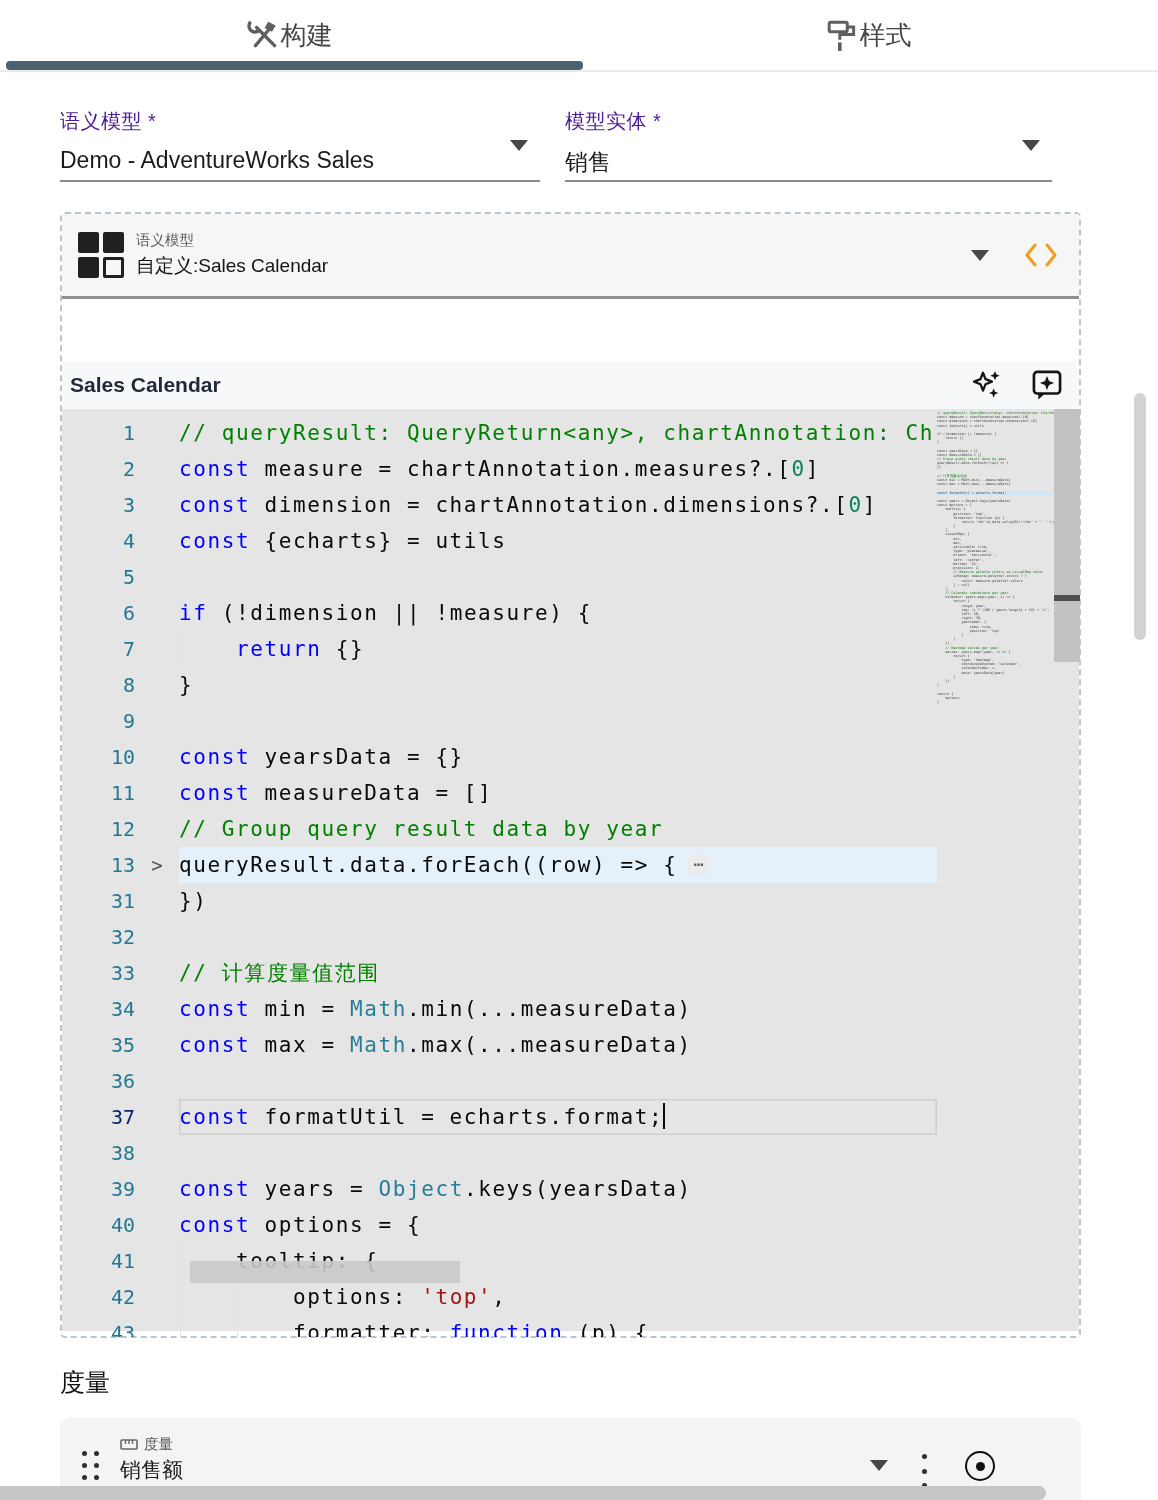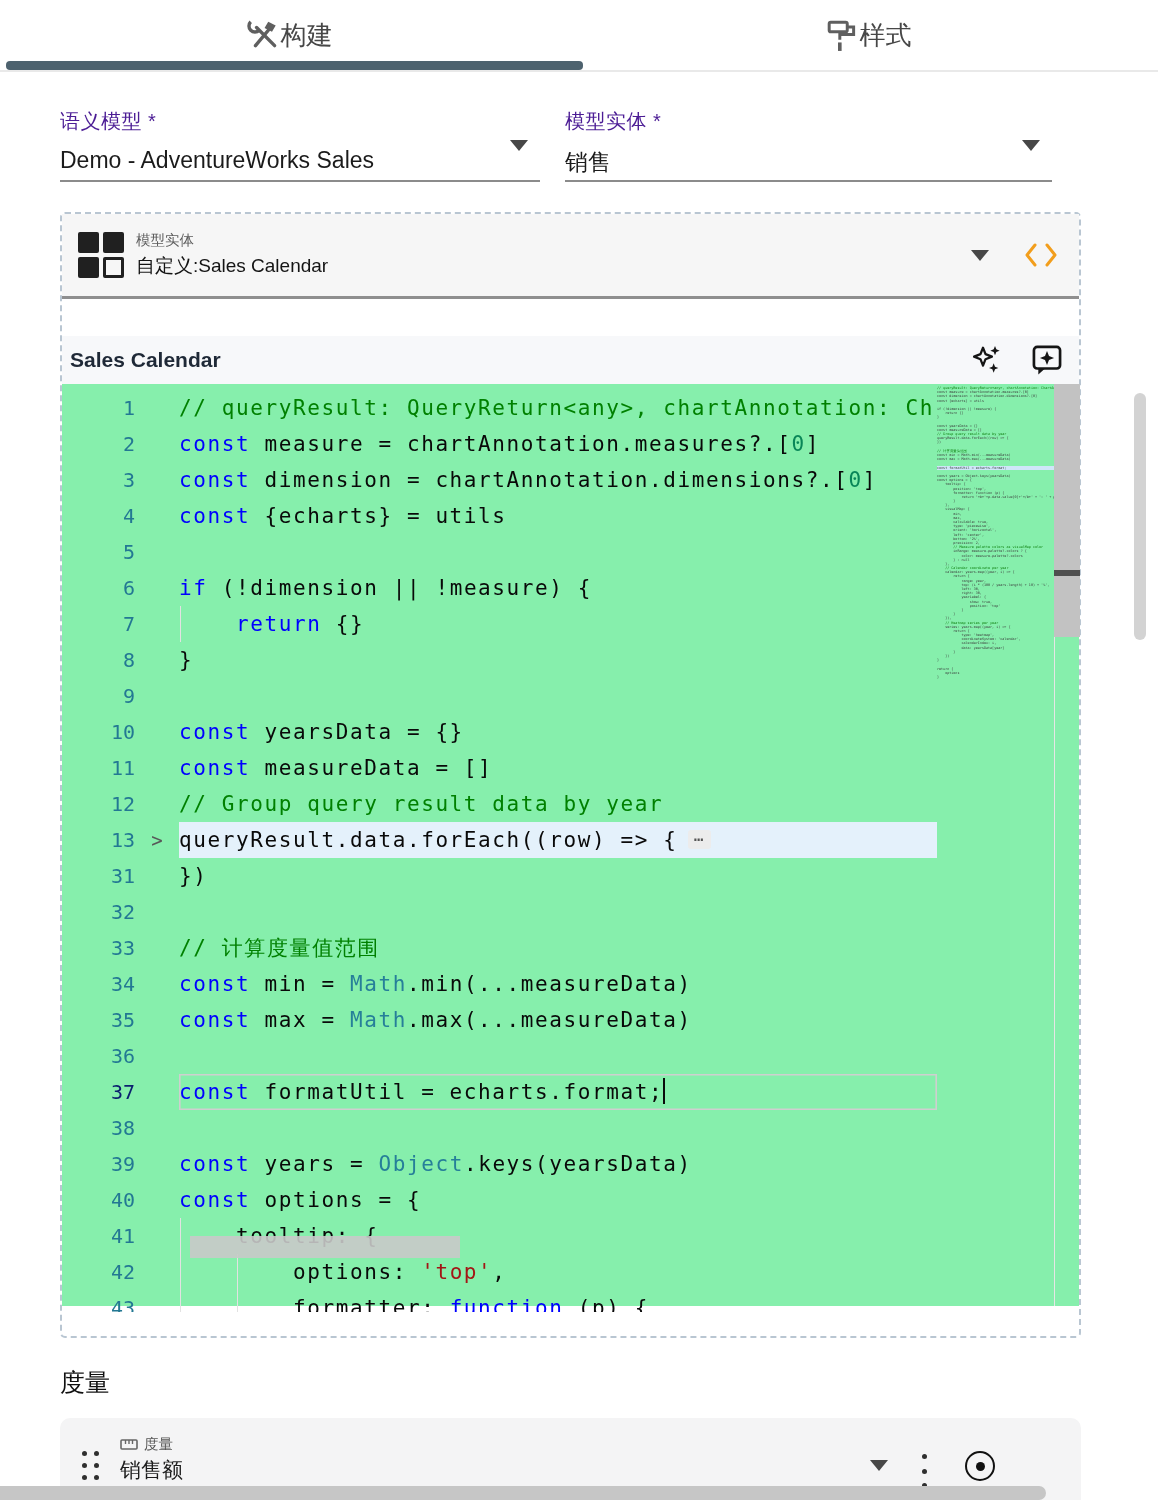--- a/index.html
+++ b/index.html
@@ -24,21 +24,21 @@
   .gridicon{width:46px;height:46px;display:grid;grid-template-columns:21px 21px;grid-template-rows:21px 21px;gap:4px;flex:none}
   .gridicon i{background:#202020;border-radius:2px}
   .gridicon i.outline{background:#f6f6f6;border:3px solid #202020;box-sizing:border-box}
   .ct-texts{margin-left:12px;display:flex;flex-direction:column;gap:3px}
   .ct-label{font-size:14.5px;color:#5c5c5c}
   .ct-value{font-size:19px;color:#141414}
   .ct-spacer{flex:1}
   .ct-caret{margin-right:34px}
   .codeicon{flex:none;cursor:pointer}
   
-  .editor{position:absolute;left:0;top:122px;width:1017px;height:970px;background:#86efac}
+  .editor{position:absolute;left:0;top:147px;width:1017px;height:970px;background:#e5e5e5}
   .editor-header{height:48px;background:#f7f8fa;display:flex;align-items:center;padding:0 16px 0 8px}
   .editor-title{font-size:21px;font-weight:600;color:#1f2937;flex:1}
   .hdr-icons{display:flex;align-items:center;gap:28px}
   .codearea{position:absolute;left:0;top:48px;width:875px;height:922px;overflow:hidden;padding-top:6px;box-sizing:content-box}
   .row{height:36px;display:flex;align-items:center}
   .ln{width:73px;text-align:right;font:20px "DejaVu Sans Mono",monospace;color:#237893;flex:none}
   .row.active .ln{color:#0b216f}
   .foldcol{width:44px;text-align:center;color:#585858;font:19px "DejaVu Sans Mono",monospace;flex:none}
   .codetext{position:relative;flex:1;height:36px;font:21px/36px "DejaVu Sans Mono",monospace;letter-spacing:1.6px;white-space:pre;color:#090909}
   .row.folded .codetext{background:#e4f1fb}
@@ -120,21 +120,21 @@
 <div class="panel">
 
   <div class="charttype">
     <div class="gridicon">
       <i></i>
         <i></i>
         <i></i>
         <i class="outline"></i>
     </div>
     <div class="ct-texts">
-      <div class="ct-label">模型实体</div>
+      <div class="ct-label">语义模型</div>
       <div class="ct-value">自定义:Sales Calendar</div>
     </div>
     <div class="ct-spacer"></div>
     <div class="caret ct-caret"></div>
     <div class="codeicon">
       <svg width="36" height="24" viewBox="0 0 36 24">
         <g stroke="#F29E1C" stroke-width="3" fill="none" stroke-linecap="round" stroke-linejoin="round">
           <polyline points="12,2 4,12 12,22"></polyline>
           <polyline points="24,2 32,12 24,22"></polyline>
         </g>

